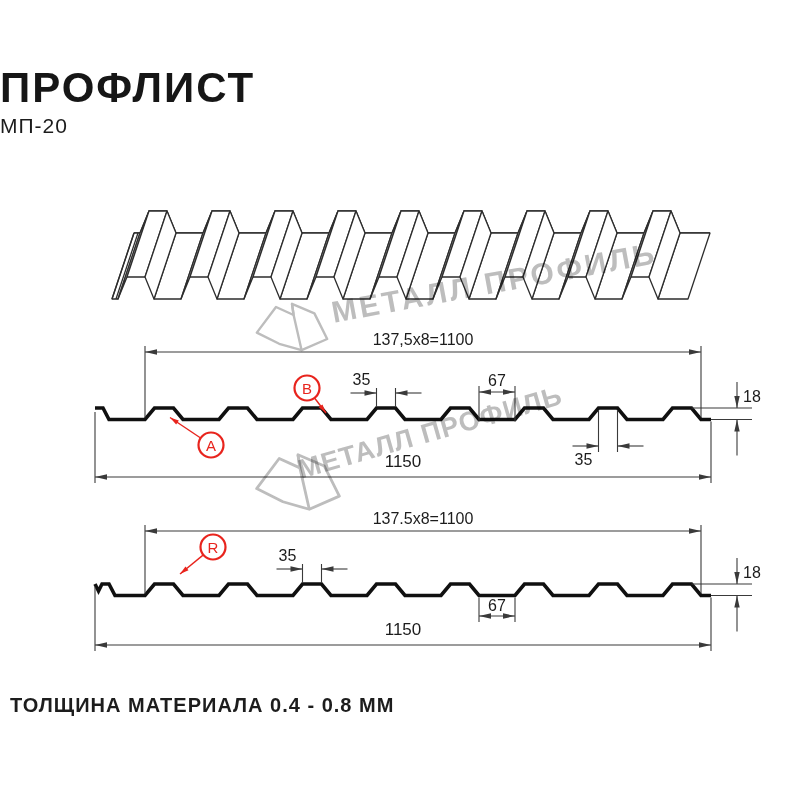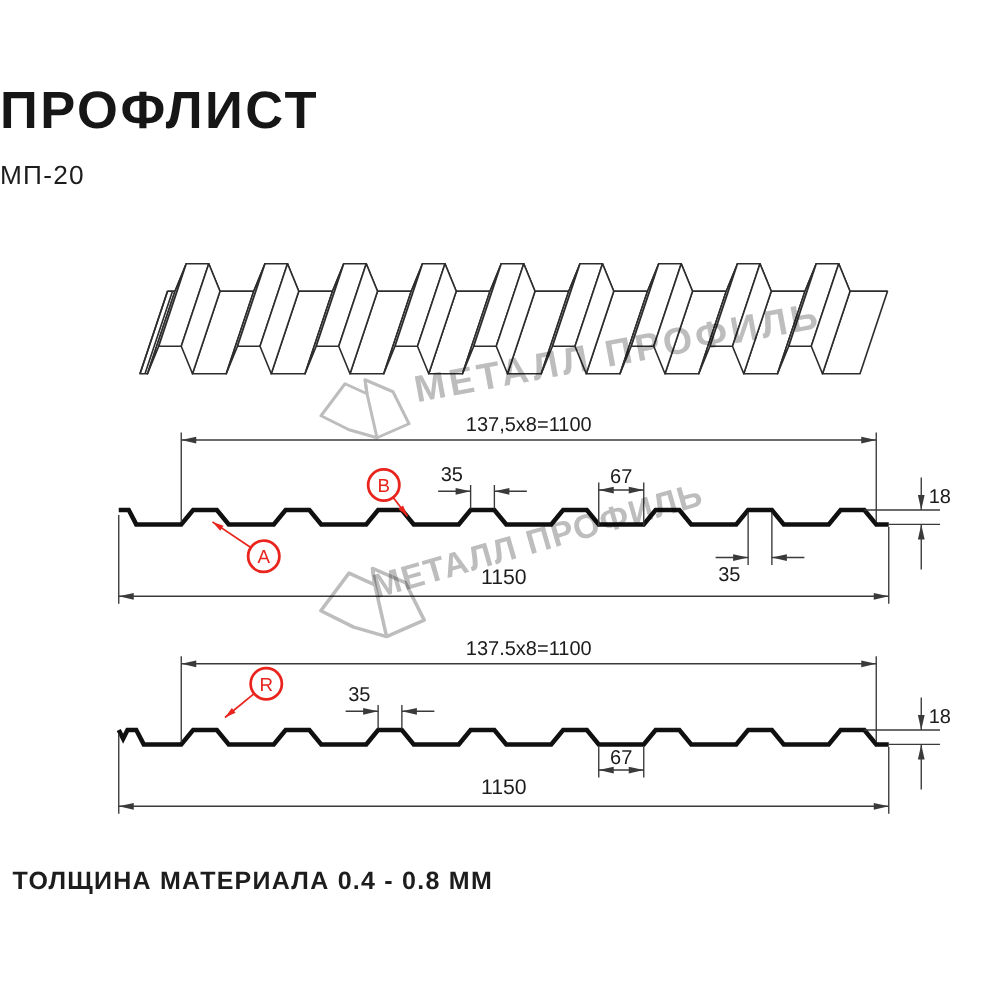--- a/index.html
+++ b/index.html
@@ -1,20 +1,20 @@
 <!DOCTYPE html>
 <html><head>
 <meta charset="utf-8">
 <style>
   html,body{margin:0;padding:0;background:#ffffff;}
   .canvas{position:relative;width:800px;height:800px;background:#ffffff;overflow:hidden;
           font-family:"Liberation Sans",sans-serif;}
   .center{position:absolute;left:0;width:100%;}
   .title{top:64px;font-size:42px;font-weight:700;letter-spacing:2px;color:#161616;}
-  .subtitle{top:129px;font-size:21px;font-weight:500;letter-spacing:1px;color:#1c1c1c;}
+  .subtitle{top:114px;font-size:21px;font-weight:500;letter-spacing:1px;color:#1c1c1c;}
   .footer{top:694px;font-size:20px;font-weight:700;letter-spacing:1px;color:#1d1d1d;padding-left:10px;}
   #drawing{position:absolute;left:0;top:0;}
   .wm{position:absolute;mix-blend-mode:multiply;color:#bdbdbd;font-weight:700;white-space:nowrap;z-index:5;}
   .wm1{left:332px;top:296px;font-size:30px;letter-spacing:3px;transform:rotate(-10.5deg);transform-origin:0 50%;}
   .wm2{left:299px;top:455px;font-size:27px;letter-spacing:1px;transform:rotate(-16deg);transform-origin:0 50%;}
   .wm-logo{position:absolute;mix-blend-mode:multiply;z-index:5;}
   .wm-logo1{left:252px;top:300px;width:80px;height:54px;}
   .wm-logo2{left:251px;top:450px;width:94px;height:64px;}
 </style>
 </head>

